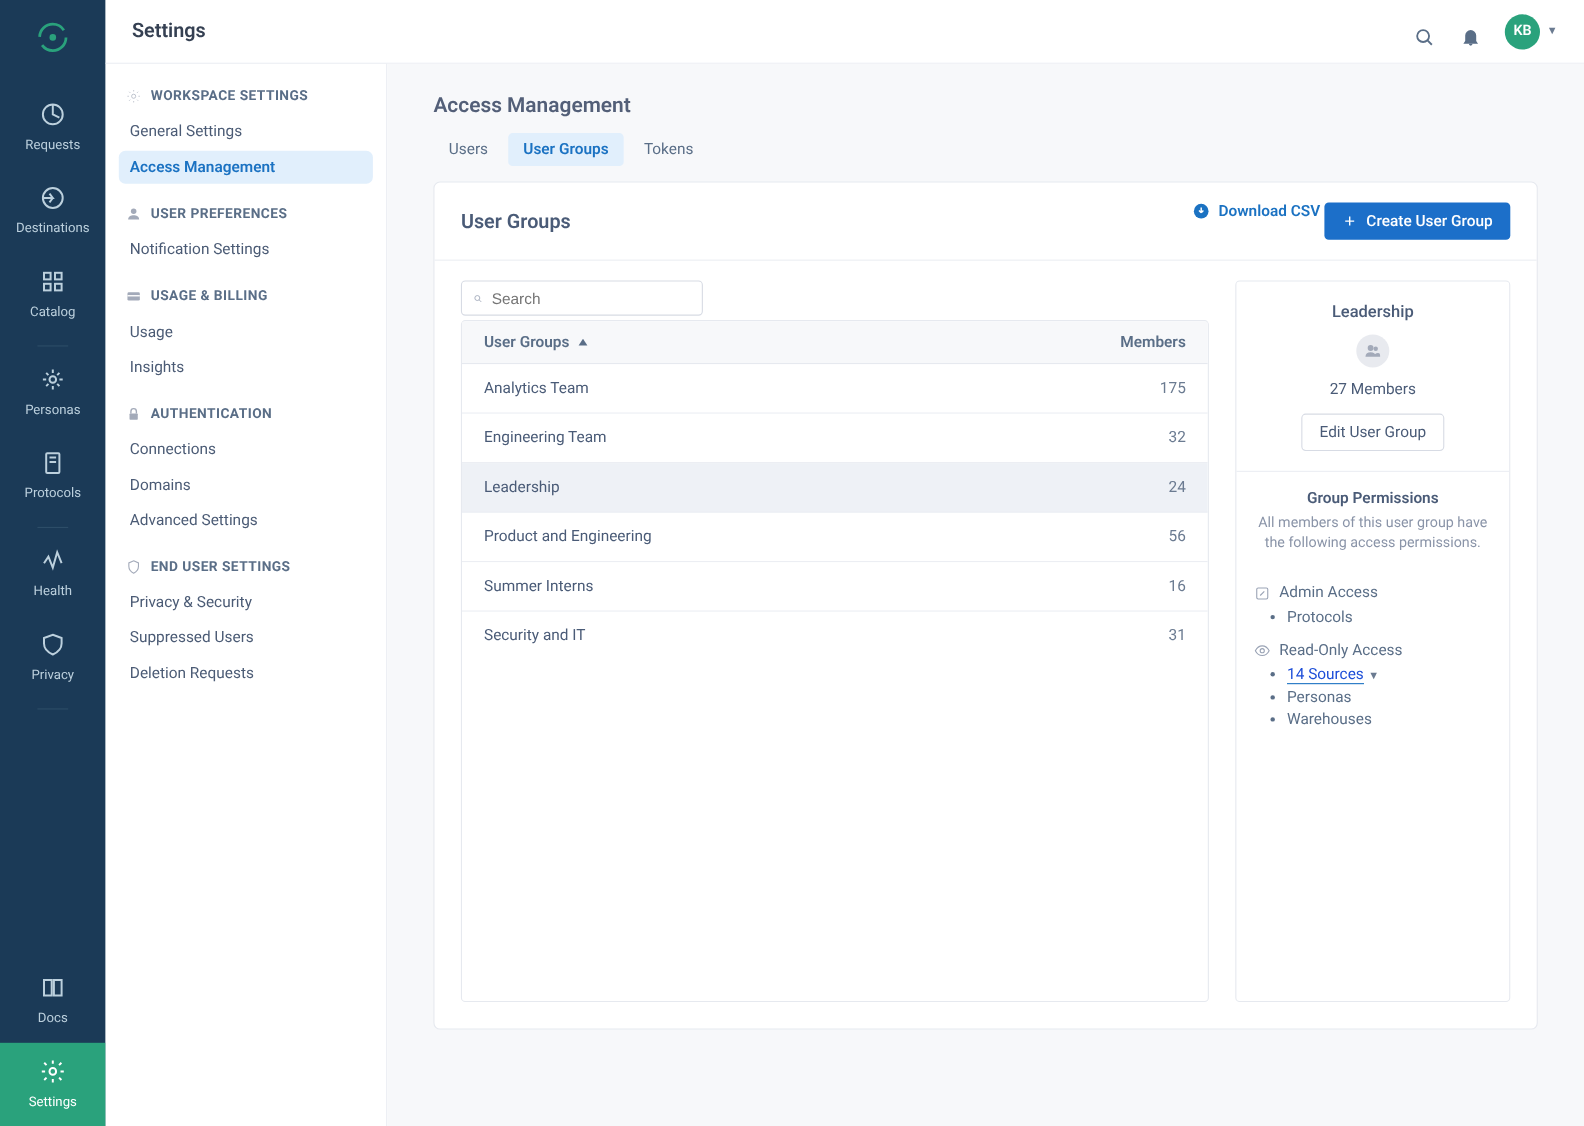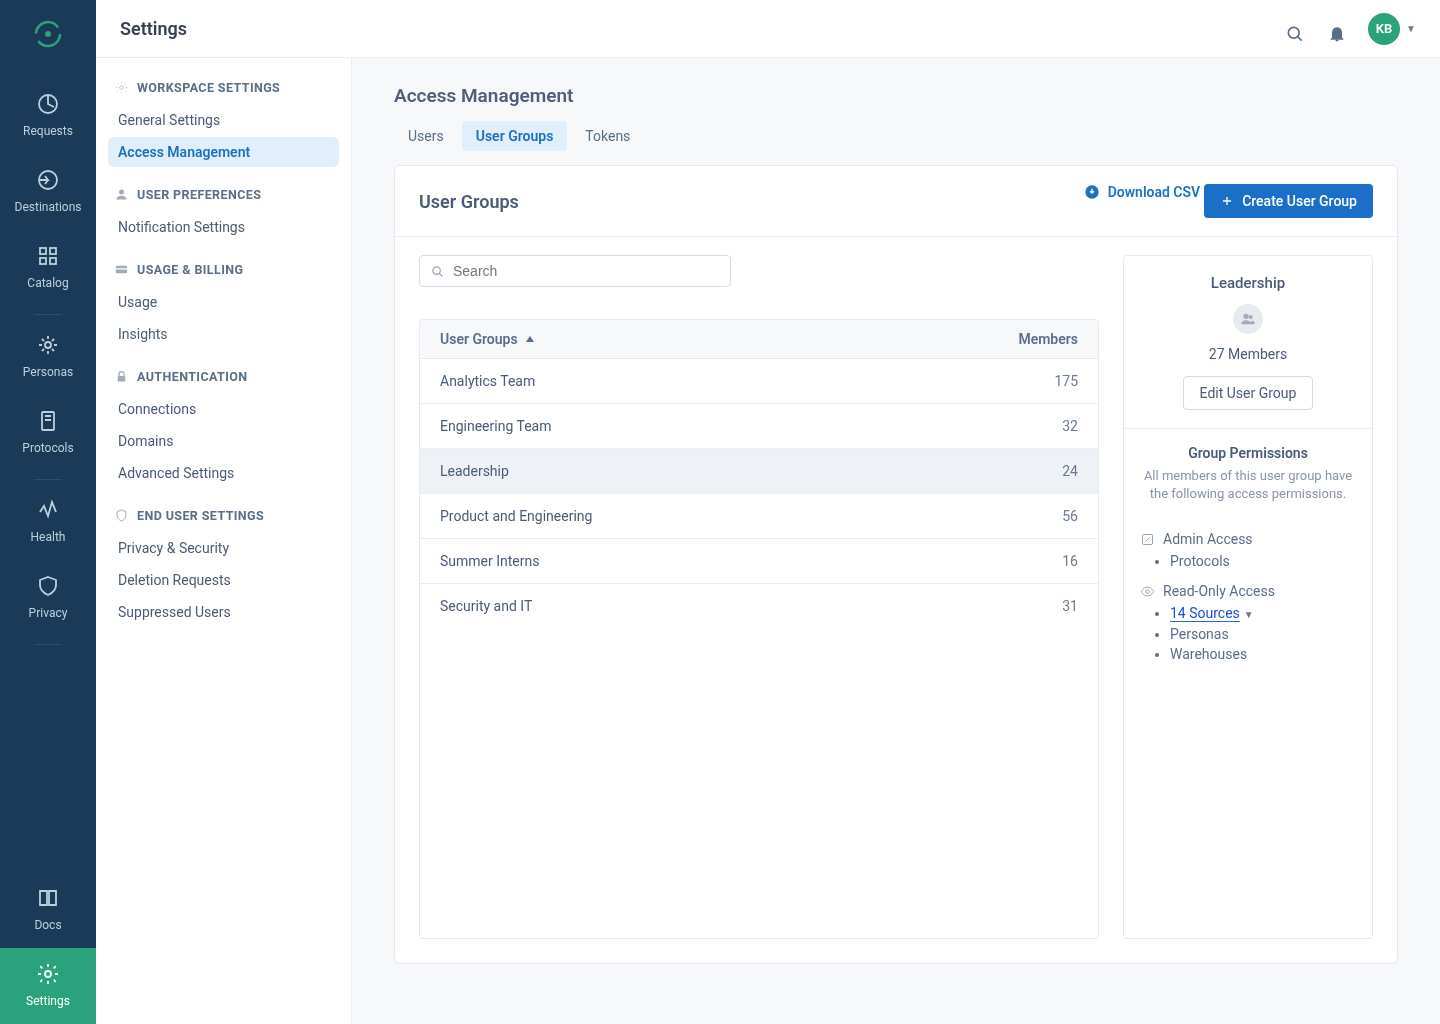--- a/index.html
+++ b/index.html
@@ -53,21 +53,21 @@
 .card-header .actions { margin-left: auto; display: flex; align-items: flex-start; gap: 4px; }
 
 .link-btn { display: flex; align-items: center; gap: 8px; color: #1b72c2; font-weight: 600; cursor: pointer; font-size: 14px; }
 .link-btn svg { width: 16px; height: 16px; fill: #1b72c2; }
 
 .primary-btn { display: flex; align-items: center; gap: 8px; background: #1c6fc9; color: #fff; padding: 9px 16px; border-radius: 4px; font-weight: 500; cursor: pointer; font-size: 14px; }
 .primary-btn svg { width: 14px; height: 14px; stroke: #fff; stroke-width: 2.2; fill: none; }
 
 .card-body { padding: 18px 24px 24px; display: flex; gap: 24px; }
 
-.search { display: flex; align-items: center; gap: 8px; border: 1px solid #d7dbe4; border-radius: 4px; padding: 7px 10px; width: 312px; margin-bottom: 32px; }
+.search { display: flex; align-items: center; gap: 8px; border: 1px solid #d7dbe4; border-radius: 4px; padding: 7px 10px; width: 220px; margin-bottom: 4px; }
 .search svg { width: 15px; height: 15px; stroke: #9aa3b5; fill: none; stroke-width: 2; }
 .search input { border: 0; outline: 0; font-size: 14px; color: #4a5b77; flex: 1; background: transparent; }
 
 .table-wrap { flex: 1; }
 .table { border: 1px solid #e6e9ef; border-radius: 4px; overflow: hidden; }
 .thead { display: flex; background: #f7f8fa; padding: 11px 20px; color: #5a6e87; font-weight: 600; font-size: 14px; border-bottom: 1px solid #e6e9ef; }
 .thead .col1 { flex: 1; display: flex; align-items: center; gap: 8px; cursor: pointer; }
 .thead .col2 { width: 90px; text-align: right; }
 .row { display: flex; padding: 14px 20px; border-bottom: 1px solid #eceef3; cursor: pointer; font-size: 14px; color: #4a5b77; }
 .row:last-child { border-bottom: 0; }
@@ -250,22 +250,22 @@
         </div>
 
         <div class="side-section">
           <div class="side-header">
             <svg viewBox="0 0 24 24">
                 <path d="M12 3l7 3v5c0 5-3 8-7 10-4-2-7-5-7-10V6z" fill="none" stroke="#a3aab9" stroke-width="1.6"></path>
               </svg>
             <span>END USER SETTINGS</span>
           </div>
           <div class="side-link">Privacy &amp; Security</div>
+          <div class="side-link">Suppressed Users</div>
           <div class="side-link">Deletion Requests</div>
-          <div class="side-link">Suppressed Users</div>
         </div>
       </div>
 
       <div class="content">
         <div class="page-title">Access Management</div>
 
         <div class="tabs">
           <div class="tab">Users</div>
           <div class="tab active">User Groups</div>
           <div class="tab">Tokens</div>

